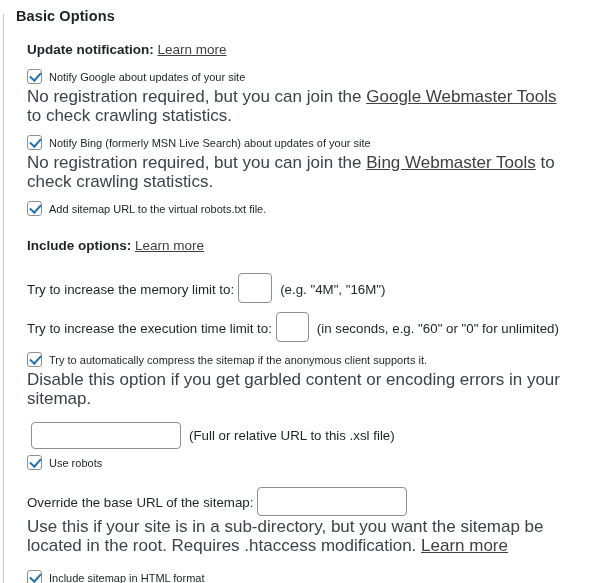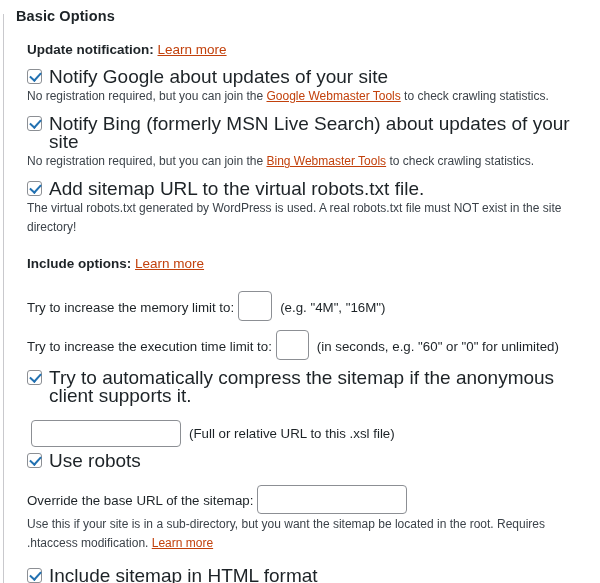--- a/index.html
+++ b/index.html
@@ -49,32 +49,32 @@
 
   .section-head {
     font-size: 13.5px;
     font-weight: bold;
     color: #1d2327;
     margin: 0 0 11px 0;
   }
   .section-head .lnk { font-weight: normal; }
 
   a.lnk, .lnk {
-    color: #c2410c;
+    color: #404040;
     text-decoration: underline;
     cursor: pointer;
   }
 
   .cb-row {
     display: flex;
     align-items: flex-start;
     margin: 0 0 1px 0;
   }
   .cb-row .lbl {
-    font-size: 19px;
+    font-size: 11px;
     color: #1d2327;
     line-height: 18px;
     padding-top: 0px;
   }
 
   .checkbox {
     flex: none;
     width: 15px;
     height: 15px;
     border: 1px solid #8c8f94;
@@ -91,21 +91,21 @@
     left: 4px;
     top: 0px;
     width: 5px;
     height: 9px;
     border: solid #2271b1;
     border-width: 0 2px 2px 0;
     transform: rotate(42deg);
   }
 
   .desc {
-    font-size: 12px;
+    font-size: 17px;
     color: #3c434a;
     line-height: 19px;
     margin: 1px 0 0 0;
     max-width: 556px;
   }
 
   .spacer-lg { height: 19px; }
   .spacer-md { height: 14px; }
   .spacer-sm { height: 9px; }
 
@@ -171,21 +171,20 @@
     <div class="desc">
       <span>No registration required, but you can join the </span><a class="lnk">Bing Webmaster Tools</a><span> to check crawling statistics.</span>
     </div>
 
     <div class="spacer-sm"></div>
 
     <div class="cb-row">
       <span class="checkbox checked"></span>
       <span class="lbl">Add sitemap URL to the virtual robots.txt file.</span>
     </div>
-    <div class="desc">The virtual robots.txt generated by WordPress is used. A real robots.txt file must NOT exist in the site directory!</div>
 
     <div class="spacer-lg"></div>
 
     <div class="section-head">
       <span>Include options:</span>
       <a class="lnk">Learn more</a>
     </div>
 
     <div class="spacer-sm"></div>
 
@@ -202,20 +201,21 @@
       <input class="txt small" type="text" value="" style="">
       <span class="hint">(in seconds, e.g. "60" or "0" for unlimited)</span>
     </div>
 
     <div class="spacer-sm"></div>
 
     <div class="cb-row">
       <span class="checkbox checked"></span>
       <span class="lbl">Try to automatically compress the sitemap if the anonymous client supports it.</span>
     </div>
+    <div class="desc">Disable this option if you get garbled content or encoding errors in your sitemap.</div>
 
     <div class="spacer-md"></div>
 
     <div class="field-row">
       <input class="txt wide" type="text" value="" style="">
       <span class="hint">(Full or relative URL to this .xsl file)</span>
     </div>
 
     <div class="cb-row inline-cb">
       <span class="checkbox checked"></span>

